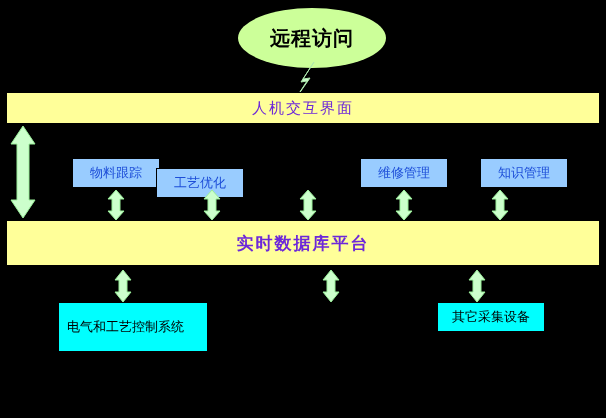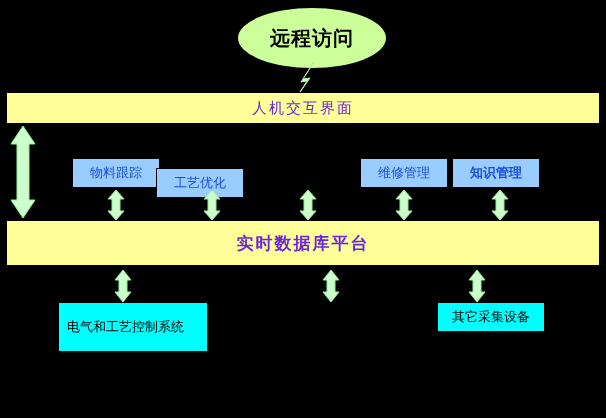--- a/index.html
+++ b/index.html
@@ -158,21 +158,21 @@
 
   <div class="fn-box" style="left:72px;">
     <span>物料跟踪</span>
   </div>
   <div class="fn-box" style="left:156px;margin-top:10px;">
     <span>工艺优化</span>
   </div>
   <div class="fn-box" style="left:360px;">
     <span>维修管理</span>
   </div>
-  <div class="fn-box" style="left:452px;font-weight:bold;">
+  <div class="fn-box" style="left:480px;">
     <span>知识管理</span>
   </div>
 
   <div class="arrow" style="left:107px; top:190px;">
     <svg width="18" height="30" viewBox="0 0 18 30">
       <polygon points="9,0 17,9 13,9 13,21 17,21 9,30 1,21 5,21 5,9 1,9" fill="#CCFFCC" stroke="#99EE99" stroke-width="1"></polygon>
     </svg>
   </div>
   <div class="arrow" style="left:203px; top:190px;">
     <svg width="18" height="30" viewBox="0 0 18 30">

